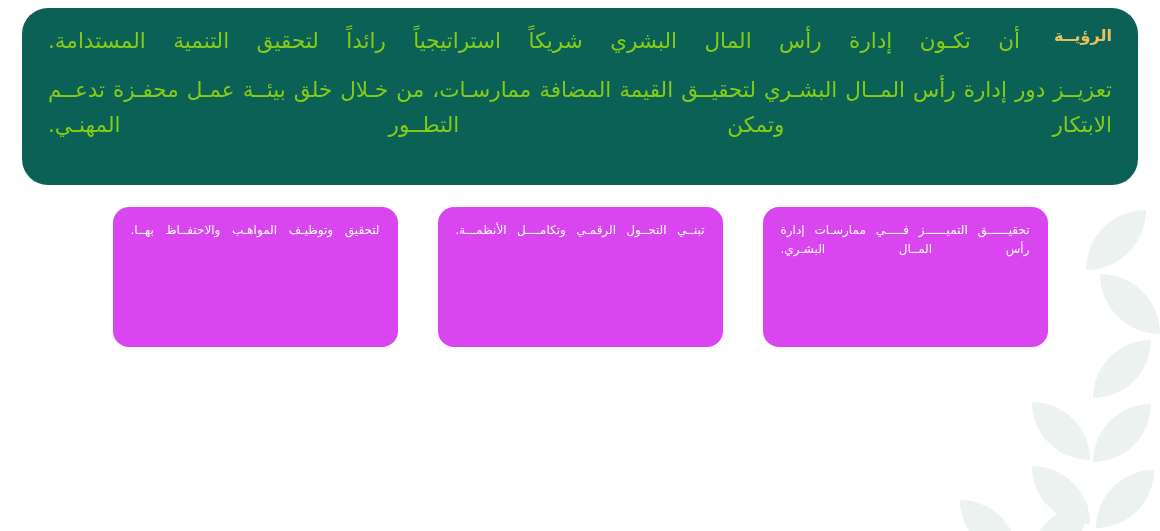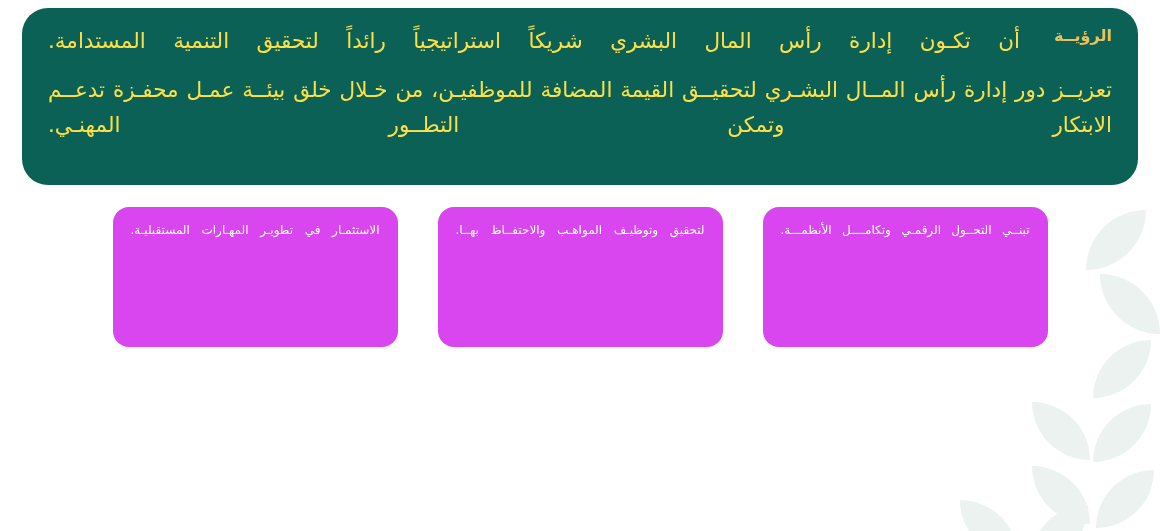--- a/index.html
+++ b/index.html
@@ -64,21 +64,21 @@
     font-weight: bold;
     line-height: 1.55;
     white-space: nowrap;
     flex: 0 0 auto;
     width: 78px;
     text-align: justify;
     text-align-last: justify;
     direction: rtl;
   }
   .vm-text {
-    color: #fde047;
+    color: #84cc16;
     font-size: 21.5px;
     line-height: 1.62;
     flex: 1 1 auto;
     direction: rtl;
     text-align: justify;
     text-align-last: justify;
   }
 
   
   #objectives-grid {
@@ -123,37 +123,37 @@
 <div id="stage">
 
   <section id="vision-mission-banner">
 
     <div class="vm-row">
       <div class="vm-label">الرؤيــة</div>
       <div class="vm-text">أن تكـون إدارة رأس المال البشري شريكاً استراتيجياً رائداً لتحقيق التنمية المستدامة.</div>
     </div>
 
     <div class="vm-row">
-      <div class="vm-text">تعزيــز دور إدارة رأس المــال البشـري لتحقيــق القيمة المضافة للموظفيـن، من خـلال خلق بيئــة عمـل محفـزة تدعــم الابتكار وتمكن التطــور المهنـي.</div>
+      <div class="vm-text">تعزيــز دور إدارة رأس المــال البشـري لتحقيــق القيمة المضافة ممارسـات، من خـلال خلق بيئــة عمـل محفـزة تدعــم الابتكار وتمكن التطــور المهنـي.</div>
     </div>
 
   </section>
 
   <section id="objectives-grid">
 
 
+    <div class="objective-card">
+      <span>تحقيــــــق التميــــــز فـــــي ممارسـات إدارة رأس المــال البشـري.</span>
+    </div>
 
     <div class="objective-card">
       <span>تبنــي التحــول الرقمـي وتكامــــل الأنظمـــة.</span>
     </div>
 
     <div class="objective-card">
       <span>لتحقيق وتوظيـف المواهـب والاحتفــاظ بهــا.</span>
     </div>
 
-    <div class="objective-card">
-      <span>الاستثمـار في تطويـر المهـارات المستقبليـة.</span>
-    </div>
 
 
   </section>
 
 </div>
 
 </body></html>

